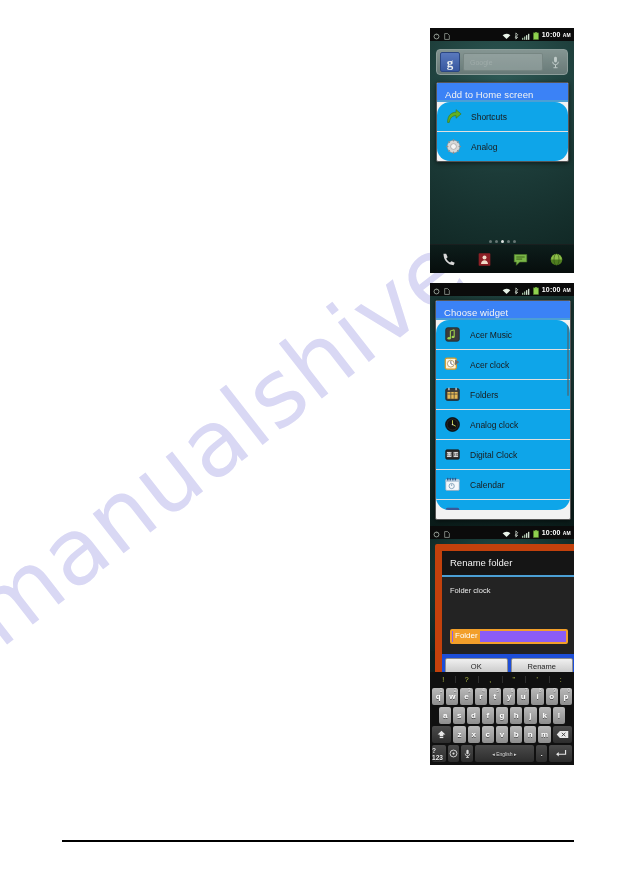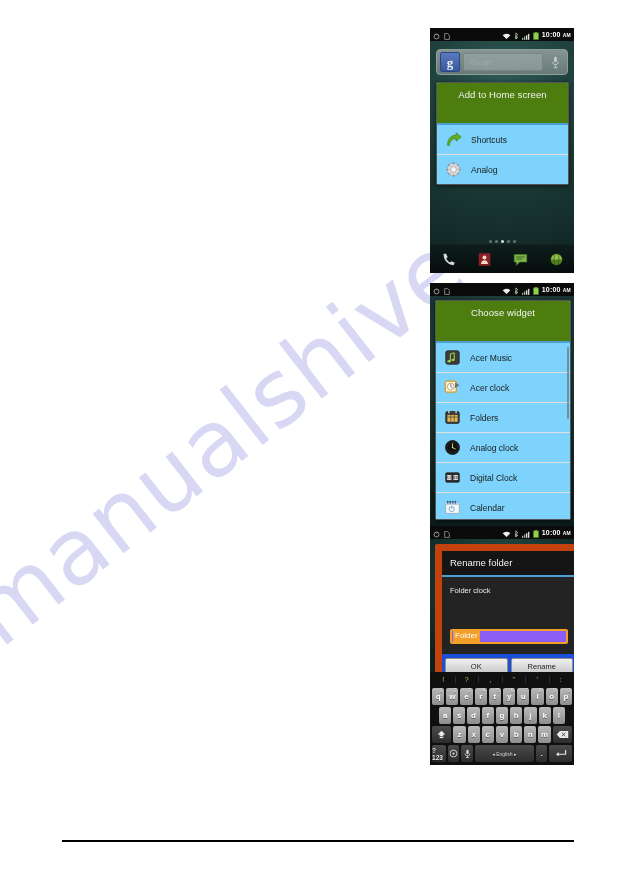--- a/index.html
+++ b/index.html
@@ -153,29 +153,28 @@
   
   .dialog {
     position: absolute;
     background: #f2f2f2;
     border: 1px solid #555;
     border-radius: 2px;
     box-shadow: 0 1px 5px rgba(0,0,0,.6);
     overflow: hidden;
   }
   .dialog-title {
-    background: #4d7c0f;
+    background: #3b82f6;
     color: #f3f3f3;
     font-size: 9.5px;
-    padding: 6px 8px 23px 8px;
+    padding: 6px 8px 0 8px;
     border-bottom: 2px solid #4b9fd5;
     letter-spacing: .1px;
-    text-align: center;
-  }
-  .dlg-list { background: #7dd3fc; }
+  }
+  .dlg-list { background: #0ea5e9; border-radius: 13px; }
   .dlg-row {
     display: flex;
     align-items: center;
     height: 29px;
     padding-left: 7px;
     border-bottom: 1px solid #e0e0e0;
   }
   .dlg-row:last-child { border-bottom: none; }
   .dlg-row .ico {
     width: 19px;

